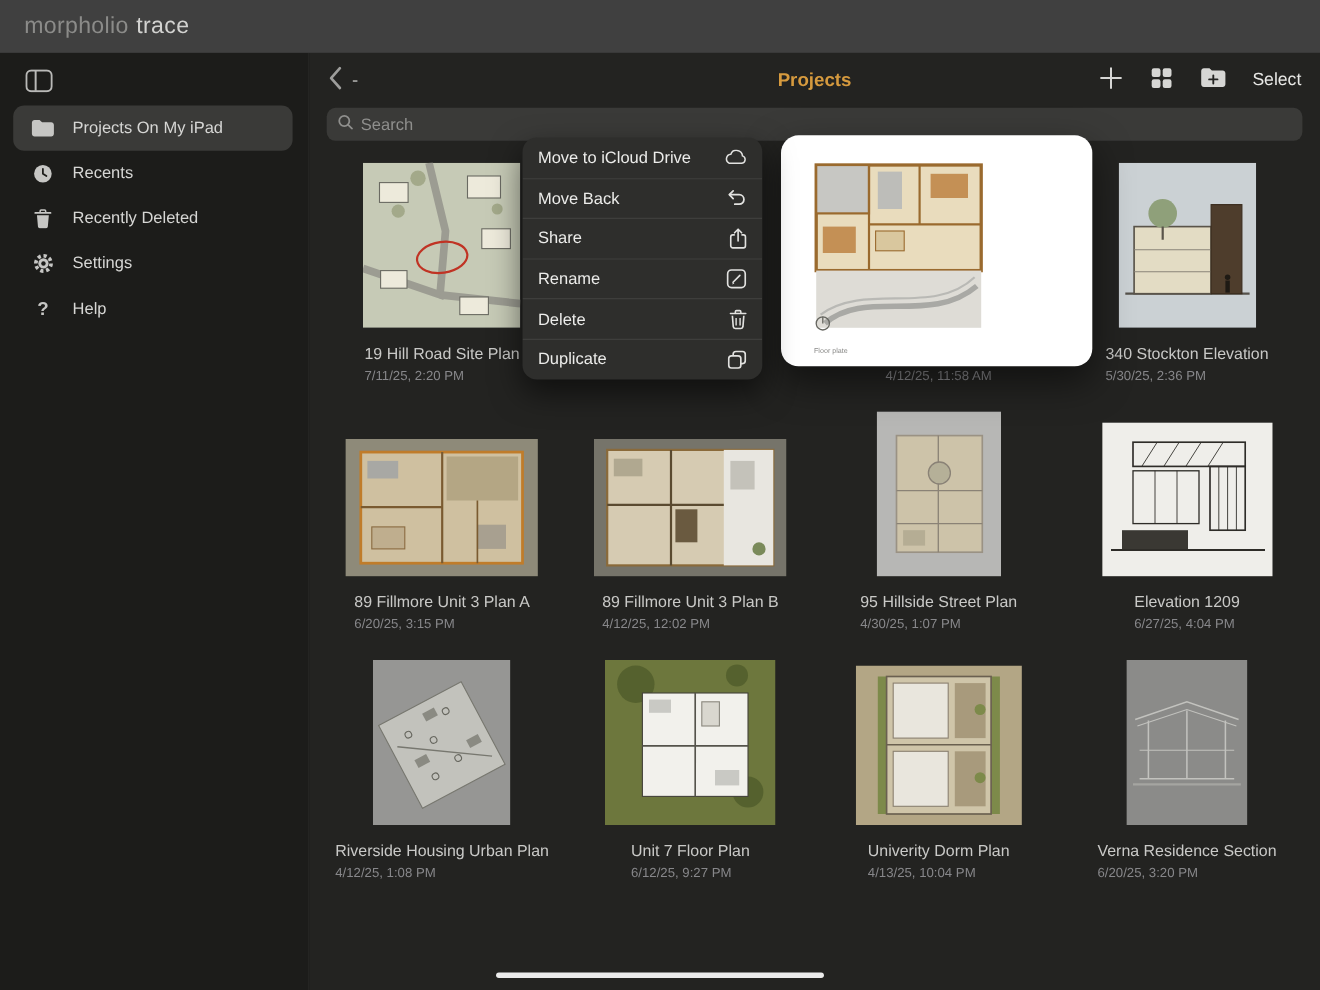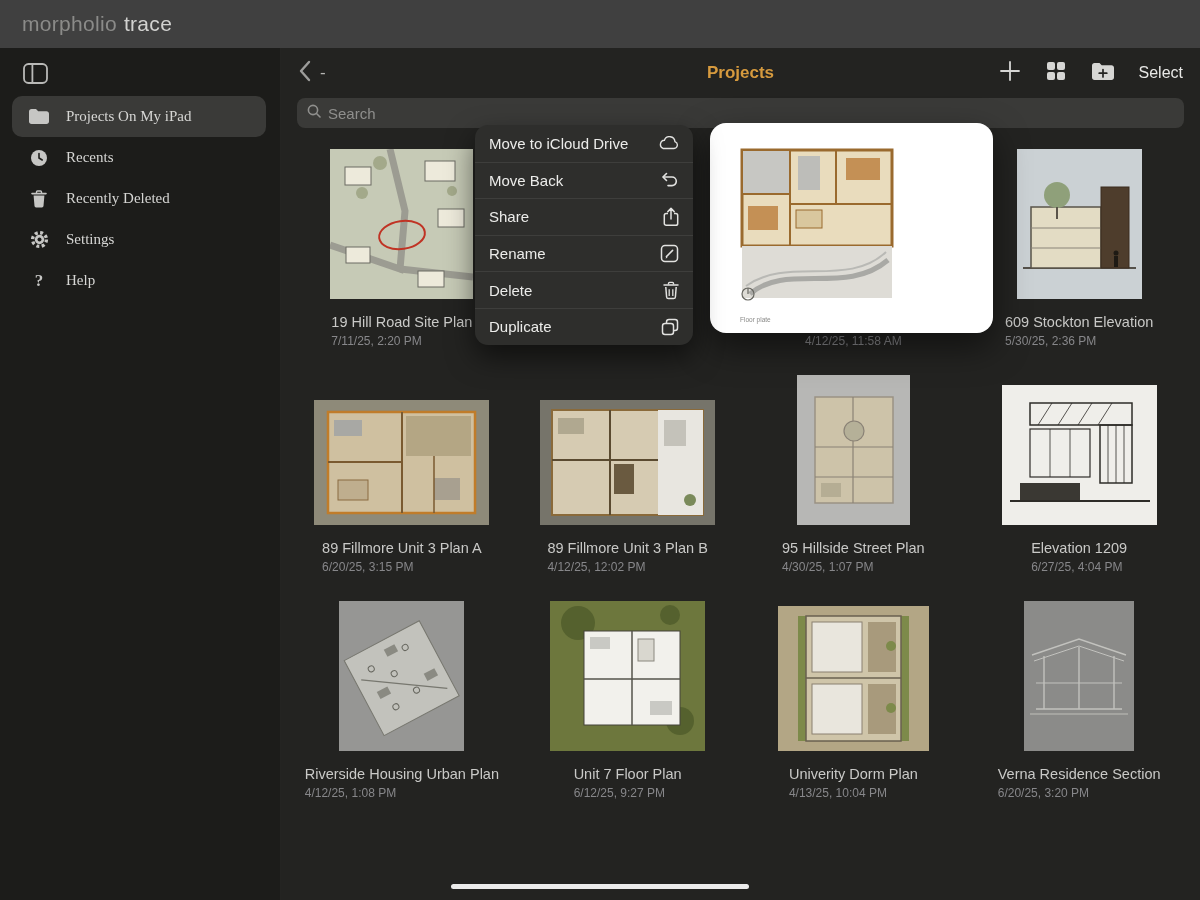--- a/index.html
+++ b/index.html
@@ -21,21 +21,21 @@
 
   
   .sidebar {
     position:absolute; top:48px; left:0; width:281px; bottom:0;
     background:#1c1c1a; border-right:1px solid rgba(255,255,255,.04); z-index:10;
   }
   .sb-toggle { position:absolute; top:15px; left:23px; cursor:pointer; }
   .sb-list { position:absolute; top:48px; left:12px; right:14px; }
   .sb-item {
     height:41px; display:flex; align-items:center; gap:15px;
-    padding-left:15px; border-radius:10px; color:#d6d6d4; font-size:15px; cursor:pointer;font-family:Liberation Serif, serif;
+    padding-left:15px; border-radius:10px; color:#d6d6d4; font-size:15px; cursor:pointer;
   }
   .sb-item.selected { background:#3a3a38; }
   .sb-icon { width:24px; display:flex; justify-content:center; align-items:center; }
   .help-glyph { font-size:17px; font-weight:bold; color:#c6c6c4; }
 
   
   .main { position:absolute; left:281px; top:48px; right:0; bottom:0; background:#232321; }
 
   .main-header { position:relative; height:50px; display:flex; align-items:center; padding:0 17px; }
   .back { display:flex; align-items:center; gap:9px; cursor:pointer; z-index:2; }
@@ -272,21 +272,21 @@
             <line x1="14" y1="79" x2="84" y2="79" stroke="#8a8478" stroke-width="1"></line>
             <line x1="14" y1="99" x2="84" y2="99" stroke="#8a8478" stroke-width="1"></line>
             <rect x="84" y="38" width="28" height="81" fill="#4e3d2c" stroke="#3a2c1e"></rect>
             <circle cx="40" cy="46" r="13" fill="#8fa07a"></circle>
             <line x1="40" y1="58" x2="40" y2="70" stroke="#5a544a" stroke-width="2"></line>
             <circle cx="99" cy="104" r="2.5" fill="#1e1a14"></circle>
             <rect x="97" y="107" width="4" height="11" fill="#1e1a14"></rect>
           </svg>
         </div>
         <div class="meta">
-          <div class="pname">609 Stockton Elevation</div>
+          <div class="pname">340 Stockton Elevation</div>
           <div class="pdate">5/30/25, 2:36 PM</div>
         </div>
       </div>
 
       <div class="cell">
         <div class="thumb">
           <svg width="175" height="125" viewBox="0 0 175 125">
             <rect width="175" height="125" fill="#8e8a79"></rect>
             <rect x="14" y="12" width="147" height="101" fill="#cfc0a0" stroke="#c07c2a" stroke-width="2.5"></rect>
             <line x1="88" y1="12" x2="88" y2="113" stroke="#7a5a30" stroke-width="2"></line>

